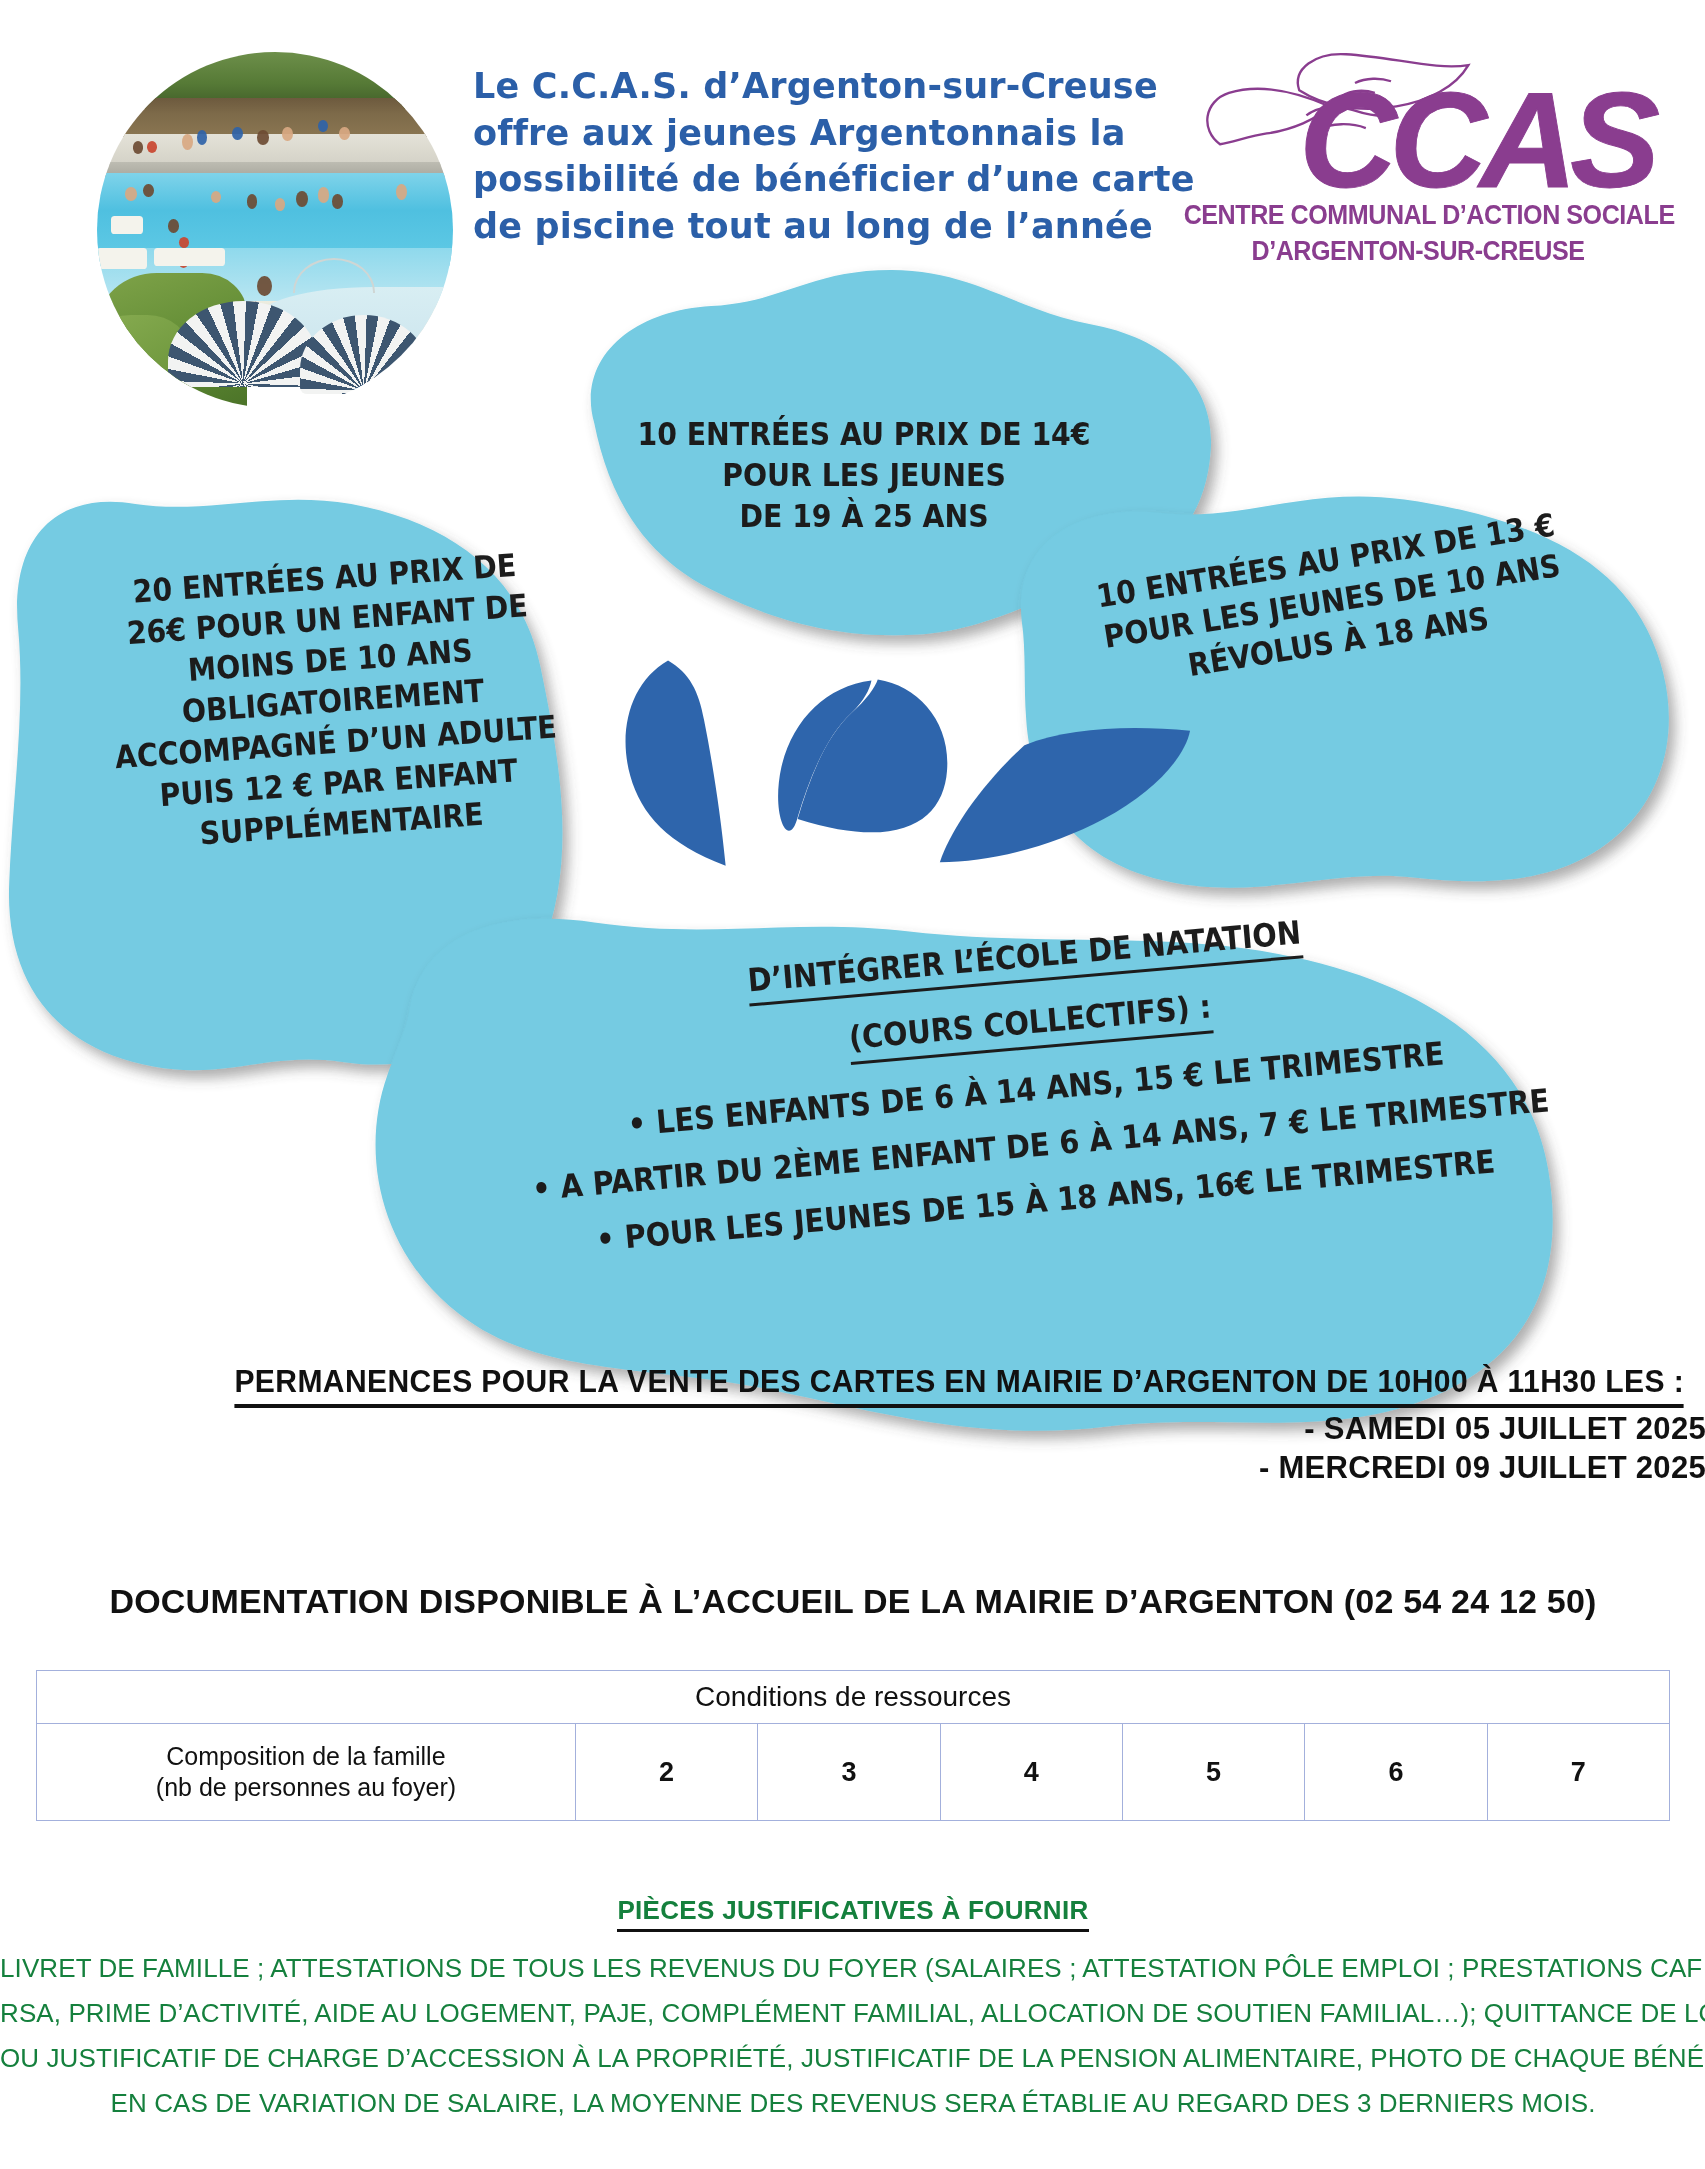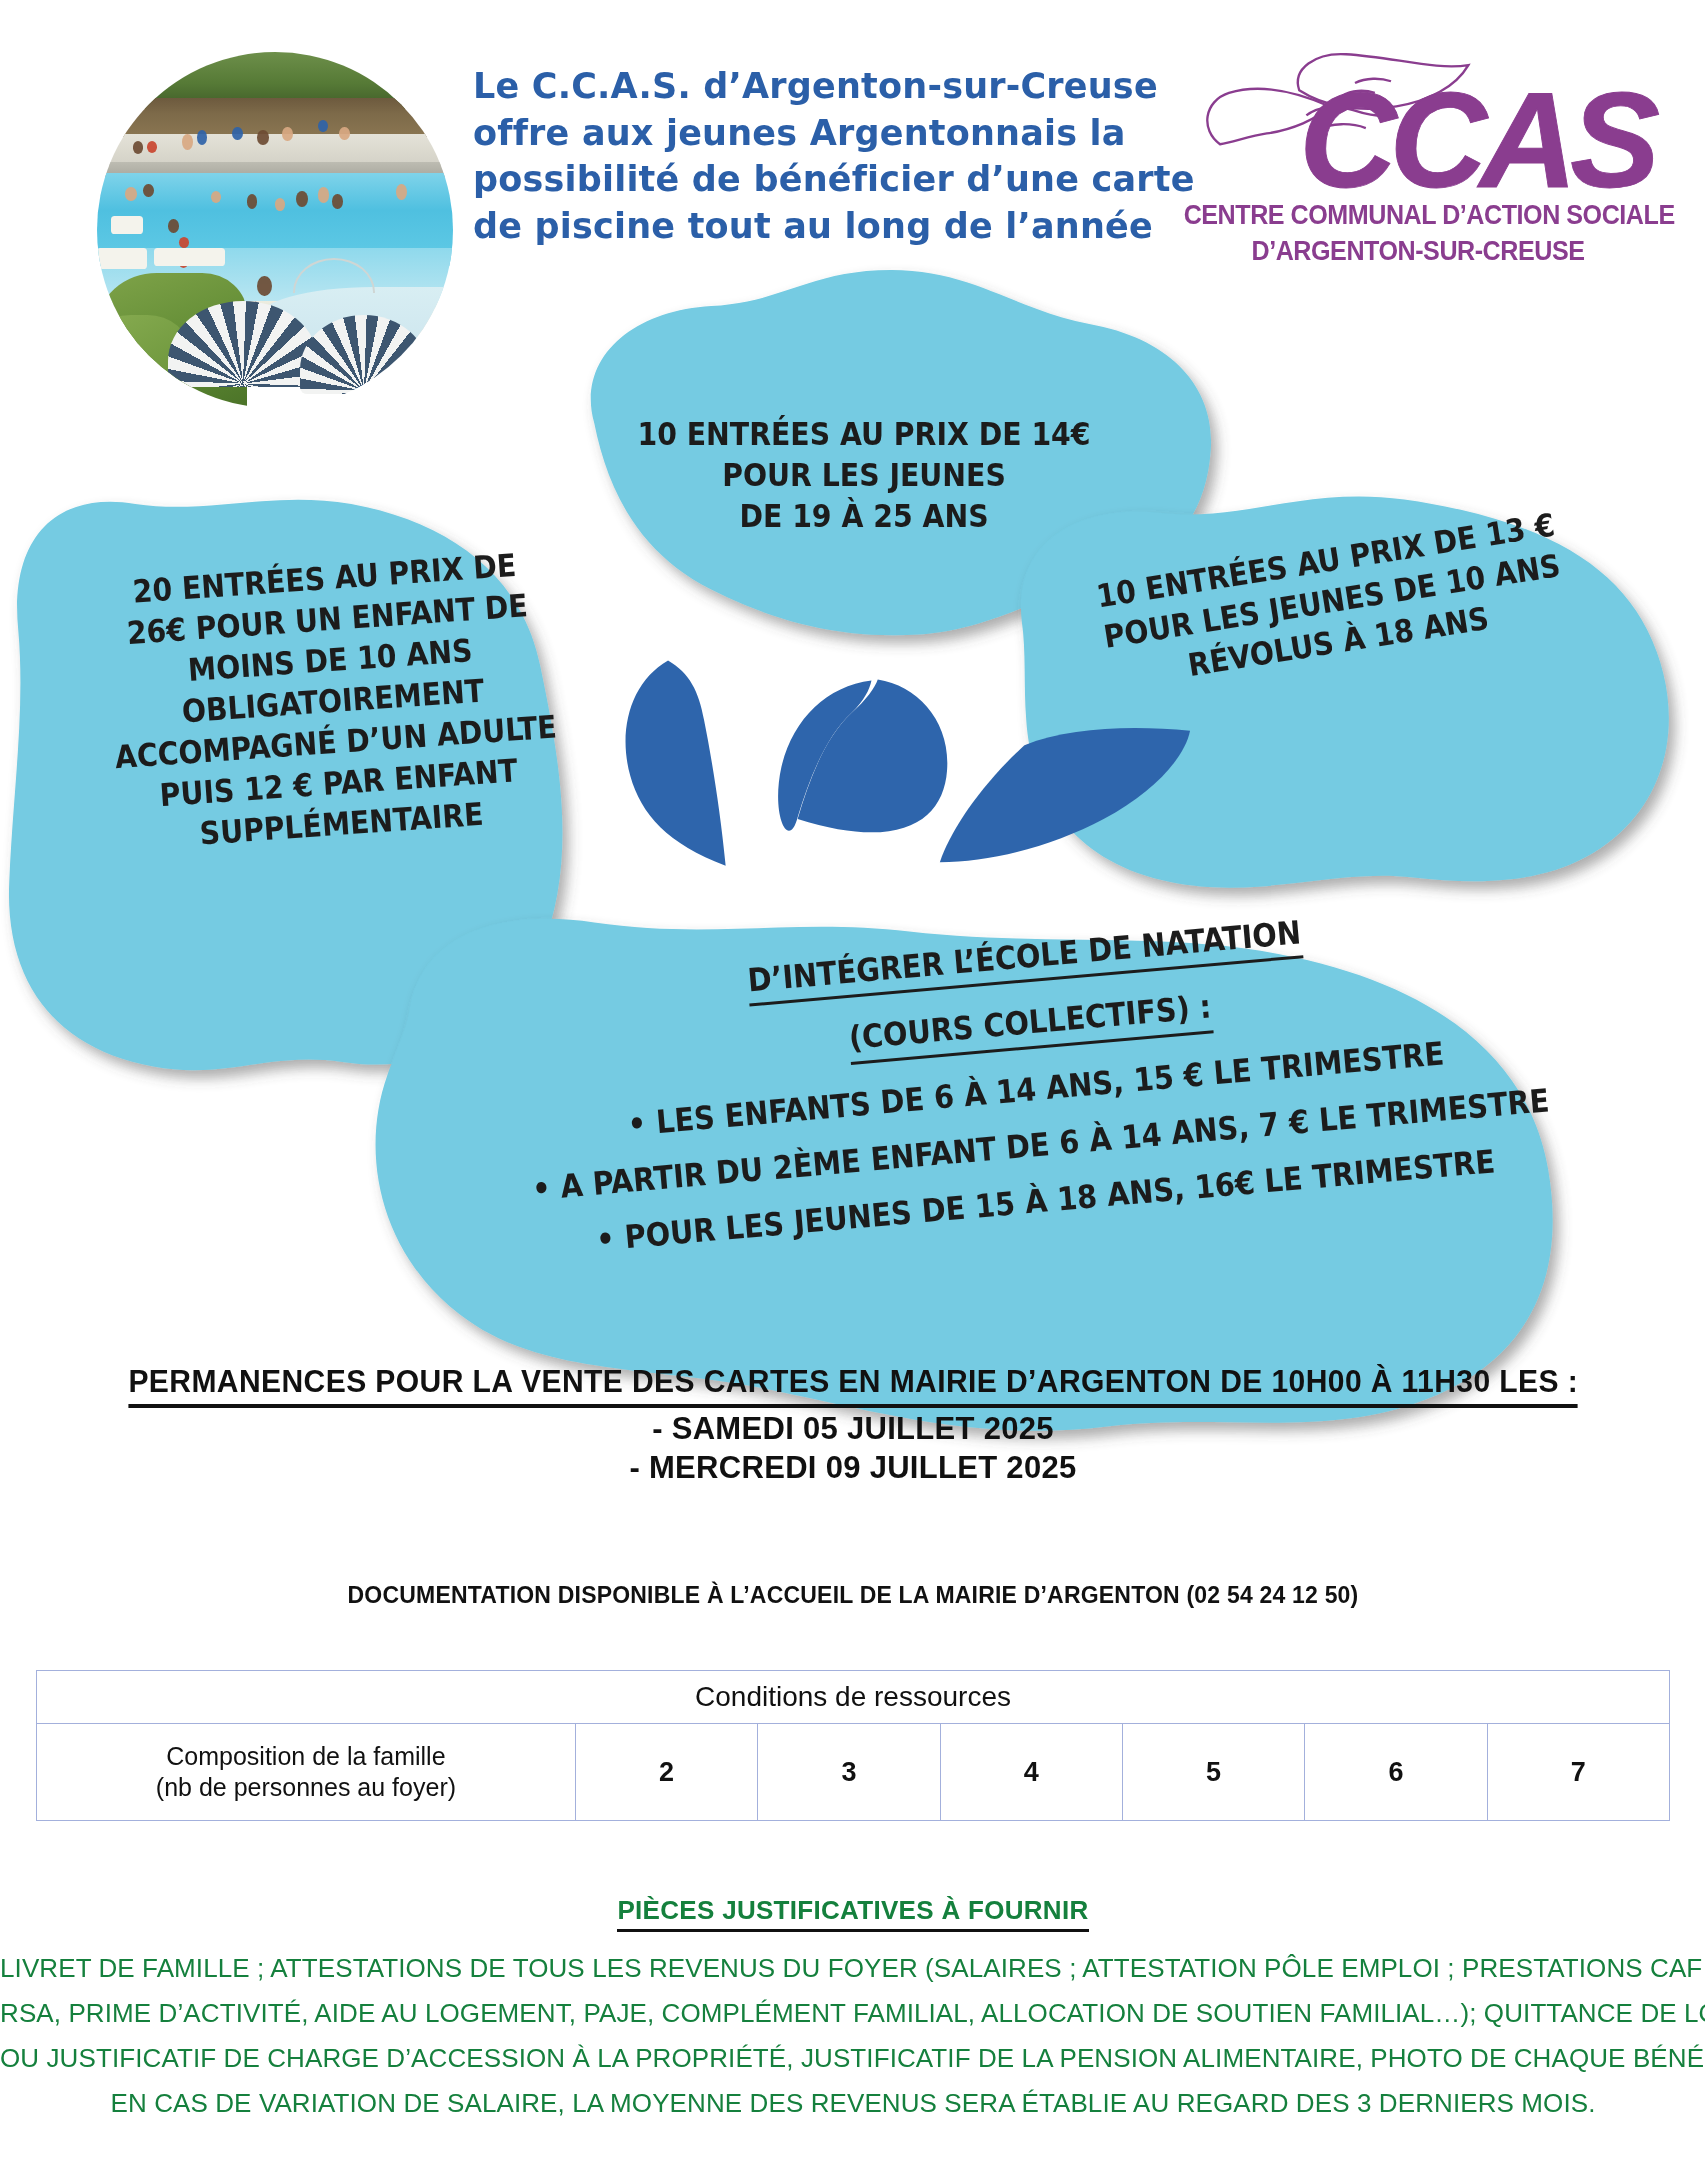--- a/index.html
+++ b/index.html
@@ -86,28 +86,28 @@
 
   #txt-center{left:540px;top:414px;width:648px;font-size:31.5px;}
   #txt-left{left:27px;top:558px;width:612px;font-size:31.5px;transform:rotate(-4deg);}
   #txt-right{left:999px;top:540px;width:666px;font-size:31.5px;transform:rotate(-9deg);}
   #txt-school{left:378px;top:936px;width:1314px;font-size:32px;transform:rotate(-5deg);}
   #txt-school .u{display:inline-block;border-bottom:3.6px solid #1c1c1c;padding-bottom:1.8px;}
   #txt-school .head{margin-bottom:20px;}
   #txt-school .bullets div{margin-top:14.4px;}
 
   
-  .mid{position:absolute;left:0;top:1364px;width:1706px;text-align:center;color:#111;
+  .mid{position:absolute;left:0;top:1364px;width:1706px;text-align:right;color:#111;
     font-family:"Liberation Sans Narrow","Liberation Sans",sans-serif;font-weight:700;}
   .perm-title{font-size:31px;letter-spacing:0.4px;display:inline-block;
     border-bottom:4.5px solid #111;padding-bottom:3.6px;transform:scaleX(.97);}
   .perm-date{font-size:31px;font-weight:600;margin-top:3px;letter-spacing:0.3px;}
   .perm-date:first-of-type{margin-top:23.4px;}
   .doc-line{position:absolute;left:0;top:1582px;width:1706px;text-align:center;
-    color:#111;font-size:23px;font-weight:600;letter-spacing:0.2px;
+    color:#111;font-size:34px;font-weight:600;letter-spacing:0.2px;
     font-family:"Liberation Sans Narrow","Liberation Sans",sans-serif;}
 
   
   .tbl-wrap{position:absolute;left:36px;top:1670px;width:1634px;border-radius:31px;}
   table{border-collapse:collapse;width:100%;
     font-family:"Liberation Sans Narrow","Liberation Sans",sans-serif;}
   table td{border:1.8px solid #a3b0dc;text-align:center;color:#111;}
   .t-title{font-size:28px;height:50px;font-weight:500;}
   .t-head-label{font-size:25px;line-height:1.25;height:94px;font-weight:500;}
   .t-num{font-size:27px;font-weight:700;}

